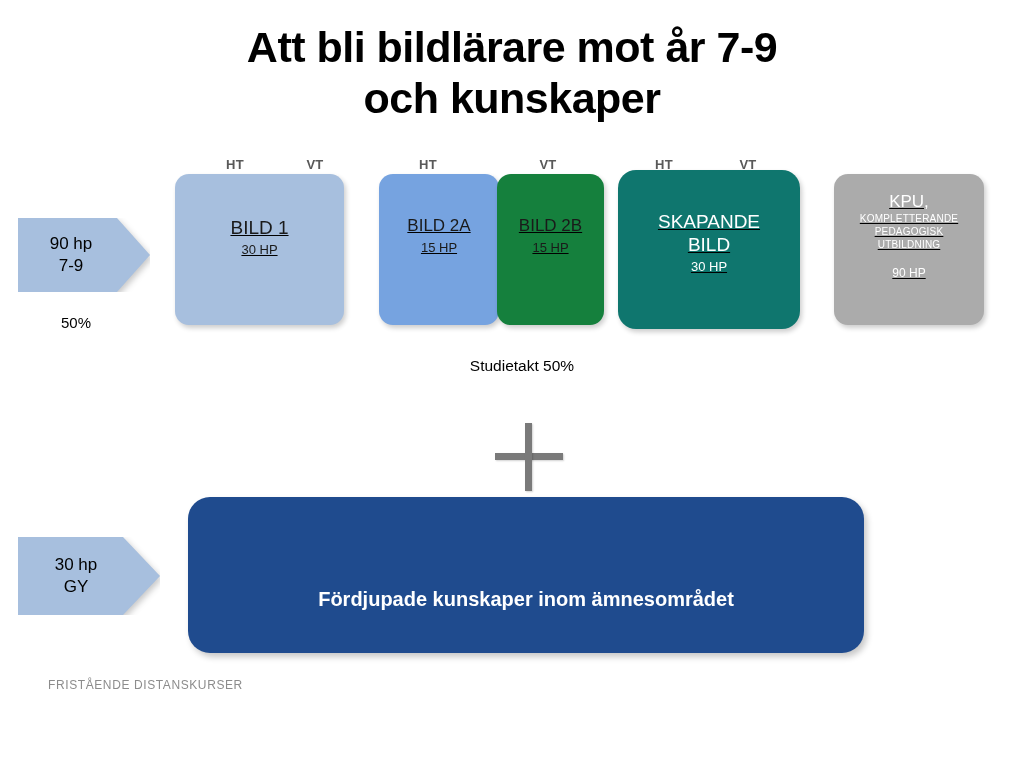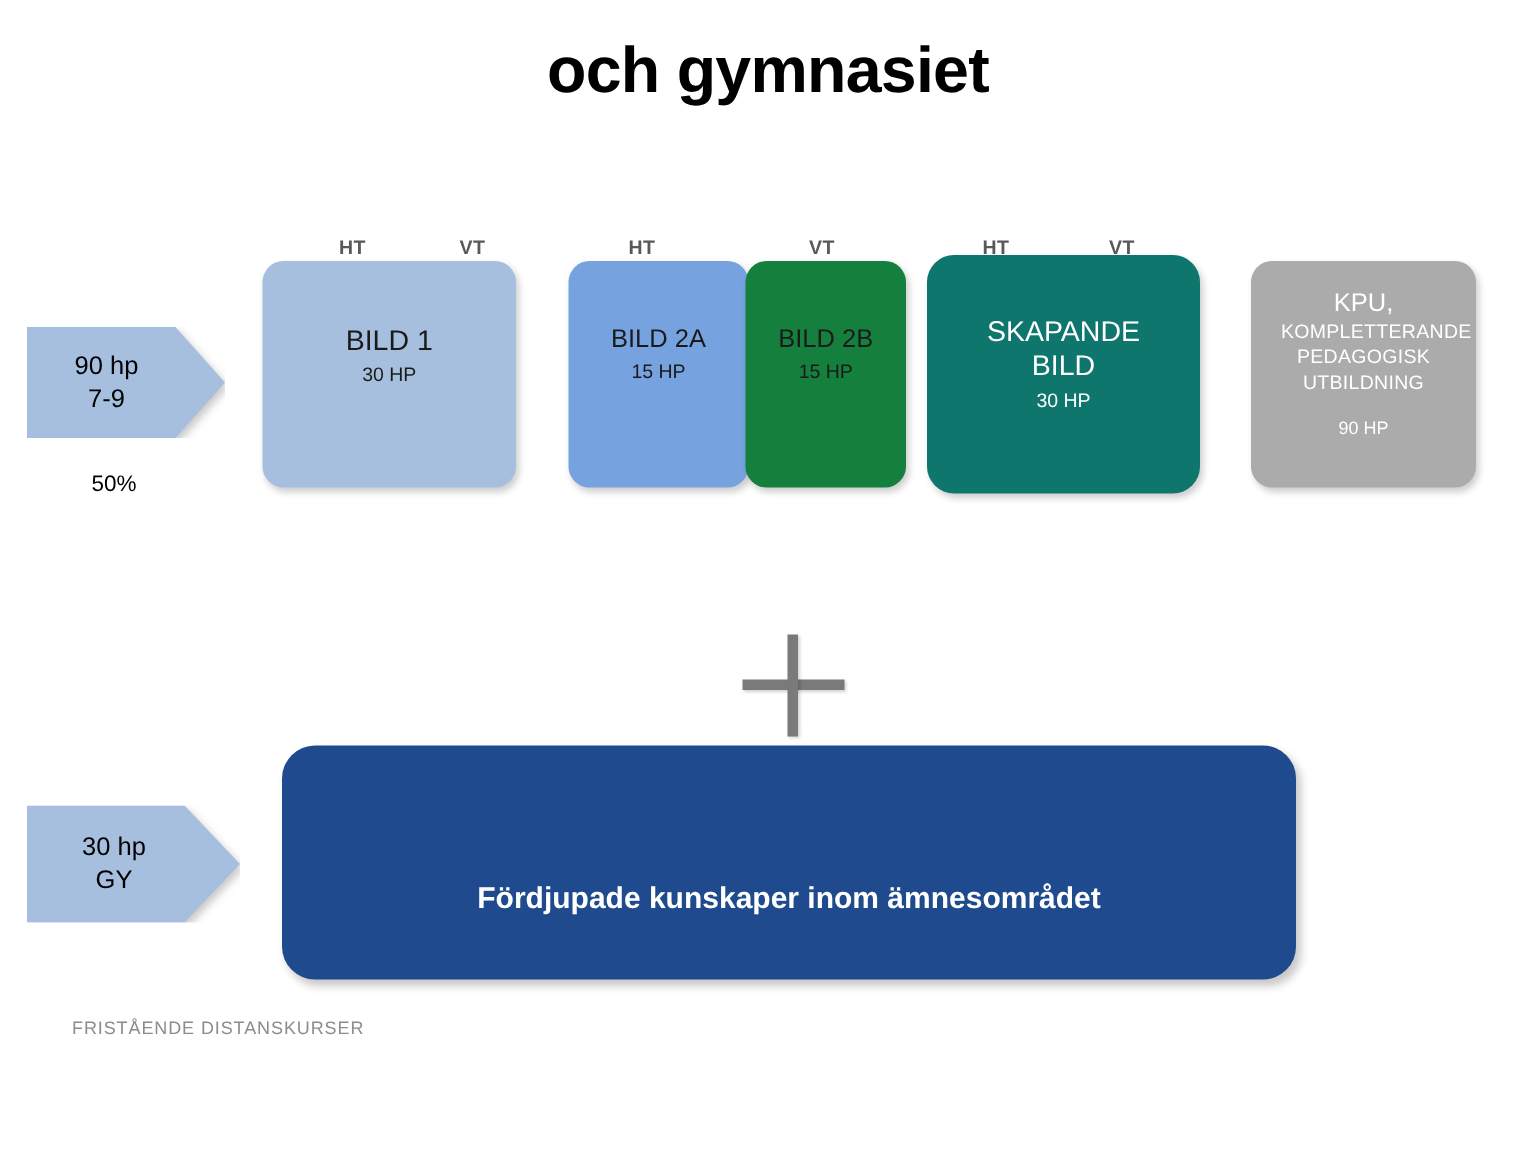--- a/index.html
+++ b/index.html
@@ -56,20 +56,21 @@
     align-items: center;
     box-sizing: border-box;
     overflow: hidden;
   }
   .course-inner {
     position: absolute;
     left: 0;
     right: 0;
     text-align: center;
     padding: 0 20px;
+    text-decoration: underline;
   }
   .course-title {
     font-size: 19px;
     line-height: 1.22;
     font-weight: normal;
   }
   .course-title.small {
     font-size: 17px;
   }
   .course-hp {
@@ -79,21 +80,21 @@
 
   .dark-text  { color: #1a1a1a; }
   .light-text { color: #ffffff; }
 
   
   .kpu-head {
     font-size: 17px;
     line-height: 1.18;
   }
   .kpu-sub {
-    font-size: 13px;
+    font-size: 10px;
     line-height: 1.32;
     letter-spacing: 0.2px;
   }
   .kpu-hp {
     font-size: 12px;
     margin-top: 14px;
   }
 
   
   .arrow {
@@ -191,21 +192,22 @@
     color: #8c8c8c;
     margin-left: 28px;
   }
 </style>
 </head>
 <body>
 
 <div class="canvas">
 
   <div class="title">
-    <div>och gymnasiet</div>
+    <div>Att bli bildlärare mot år 7-9</div>
+    <div>och kunskaper</div>
   </div>
 
   <div class="arrow" style="left:18px; top:218px; width:132px; height:74px;">
     <svg viewBox="0 0 132 74" preserveAspectRatio="none">
       <polygon points="0,0 99,0 132,37 99,74 0,74" fill="#A7BFDE" style="filter: drop-shadow(2px 3px 3px rgba(0,0,0,0.22));"></polygon>
     </svg>
     <div class="arrow-text">
       <div>90 hp</div>
       <div>7-9</div>
     </div>
@@ -255,20 +257,21 @@
     <div class="course-inner" style="top:18px;">
       <div class="kpu-head light-text">KPU,</div>
       <div class="kpu-sub light-text">KOMPLETTERANDE</div>
       <div class="kpu-sub light-text">PEDAGOGISK</div>
       <div class="kpu-sub light-text">UTBILDNING</div>
       <div class="kpu-hp light-text">90 HP</div>
     </div>
   </div>
 
   <div class="note">
+    <div>Studietakt 50%</div>
   </div>
 
   <div class="plus">
     <div class="bar h"></div>
     <div class="bar v"></div>
   </div>
 
   <div class="arrow" style="left:18px; top:537px; width:142px; height:78px;">
     <svg viewBox="0 0 142 78" preserveAspectRatio="none">
       <polygon points="0,0 105,0 142,39 105,78 0,78" fill="#A7BFDE" style="filter: drop-shadow(2px 3px 3px rgba(0,0,0,0.22));"></polygon>

